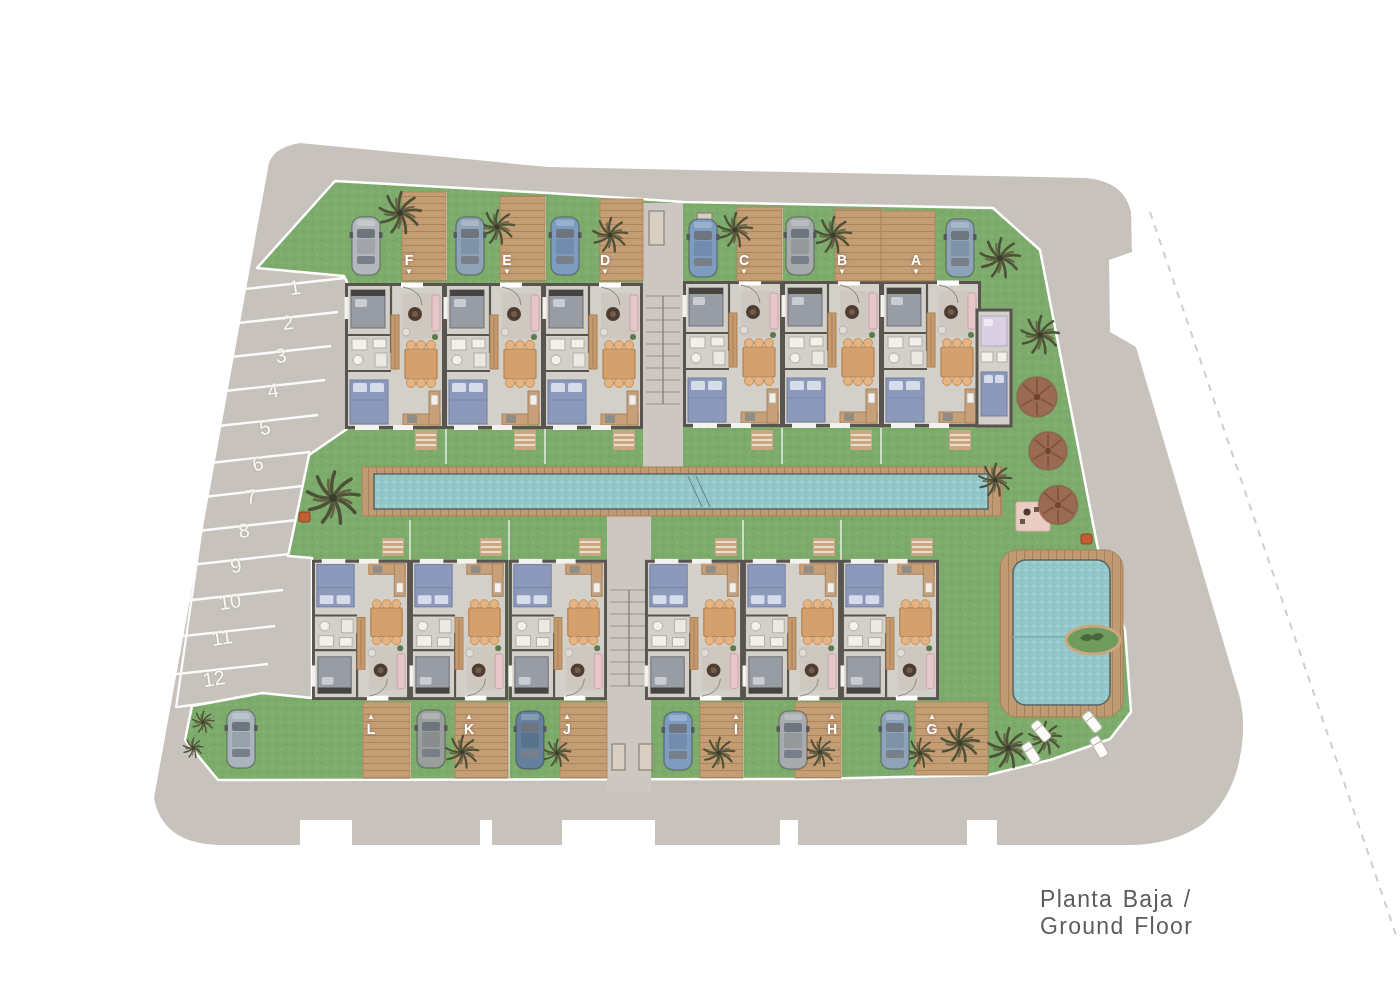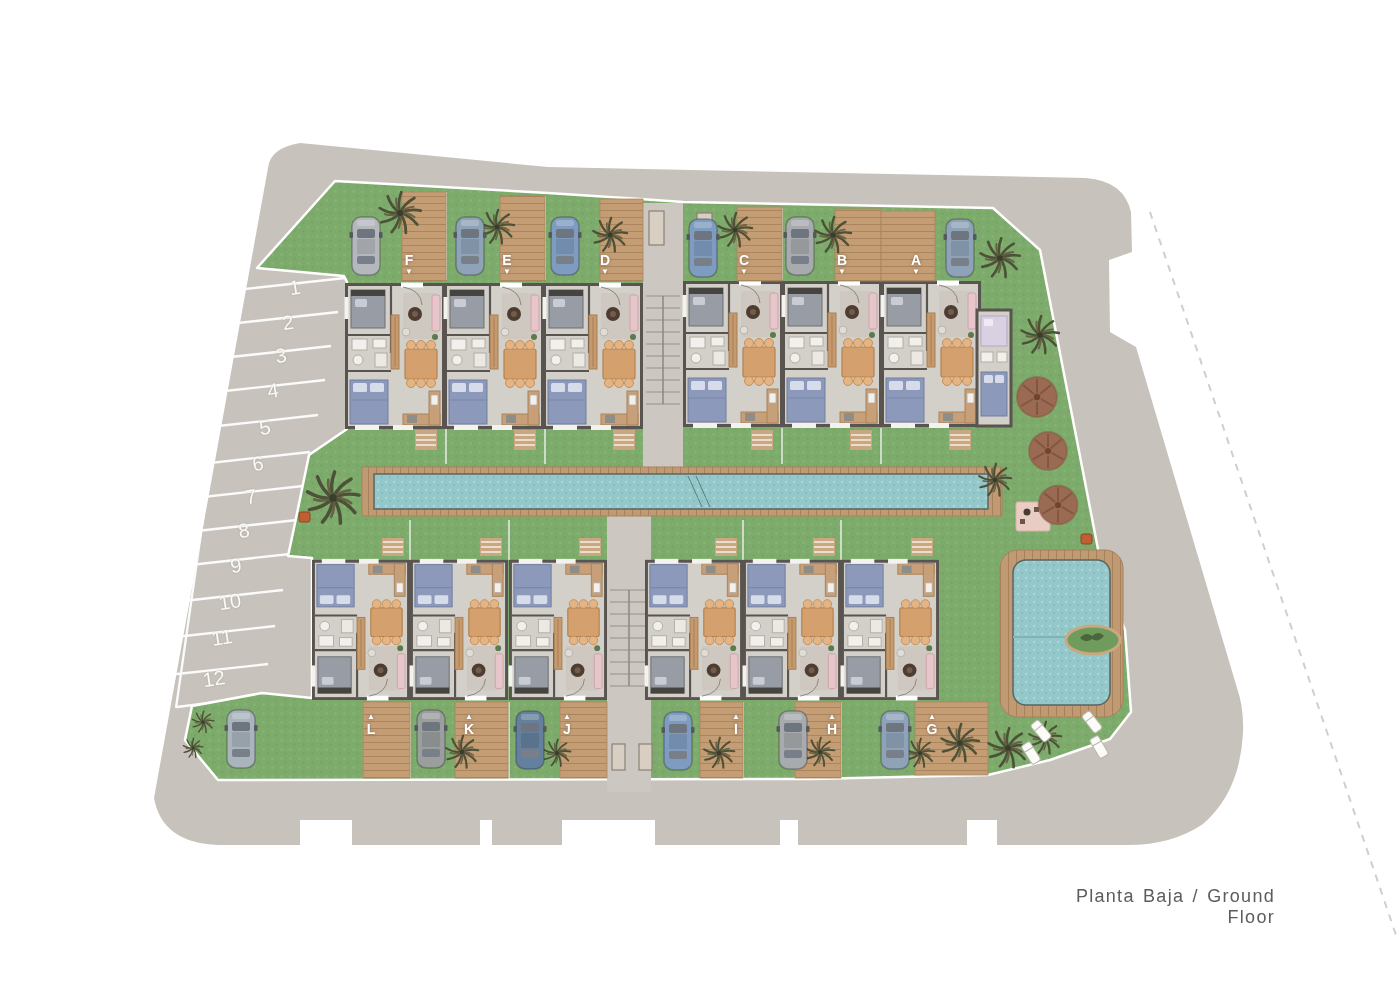--- a/index.html
+++ b/index.html
@@ -9,22 +9,22 @@
   .label-layer{position:absolute;left:0;top:0;width:1400px;height:990px;pointer-events:none;}
   .unit-label{position:absolute;display:flex;flex-direction:column;align-items:center;
               transform:translate(-50%,-50%);color:#ffffff;font-weight:bold;
               text-shadow:0 0 3px rgba(80,70,60,.55);}
   .unit-label .letter{font-size:14px;line-height:14px;letter-spacing:0;}
   .unit-label .arrow{font-size:8px;line-height:8px;margin-top:1px;}
   .unit-label.up .arrow{margin-top:0;margin-bottom:1px;}
   .parking-number{position:absolute;transform:translate(-50%,-50%) rotate(-9deg);
                   color:#fbfaf6;font-size:20px;font-weight:400;
                   text-shadow:0 0 2px rgba(120,115,105,.4);}
-  .caption{position:absolute;left:1040px;top:886px;width:235px;text-align:right;
-           color:#5d5c5a;font-size:18px;letter-spacing:1.3px;word-spacing:2px;}
+  .caption{position:absolute;left:1040px;top:886px;width:235px;text-align:left;
+           color:#5d5c5a;font-size:23px;letter-spacing:1.3px;word-spacing:2px;}
 </style>
 </head>
 <body>
 
 <div id="canvas">
 
 <svg id="base-svg" width="1400" height="990" viewBox="0 0 1400 990">
   <defs>
     <pattern id="grass" width="9" height="9" patternUnits="userSpaceOnUse">
       <rect width="9" height="9" fill="#7dab6c"></rect>

